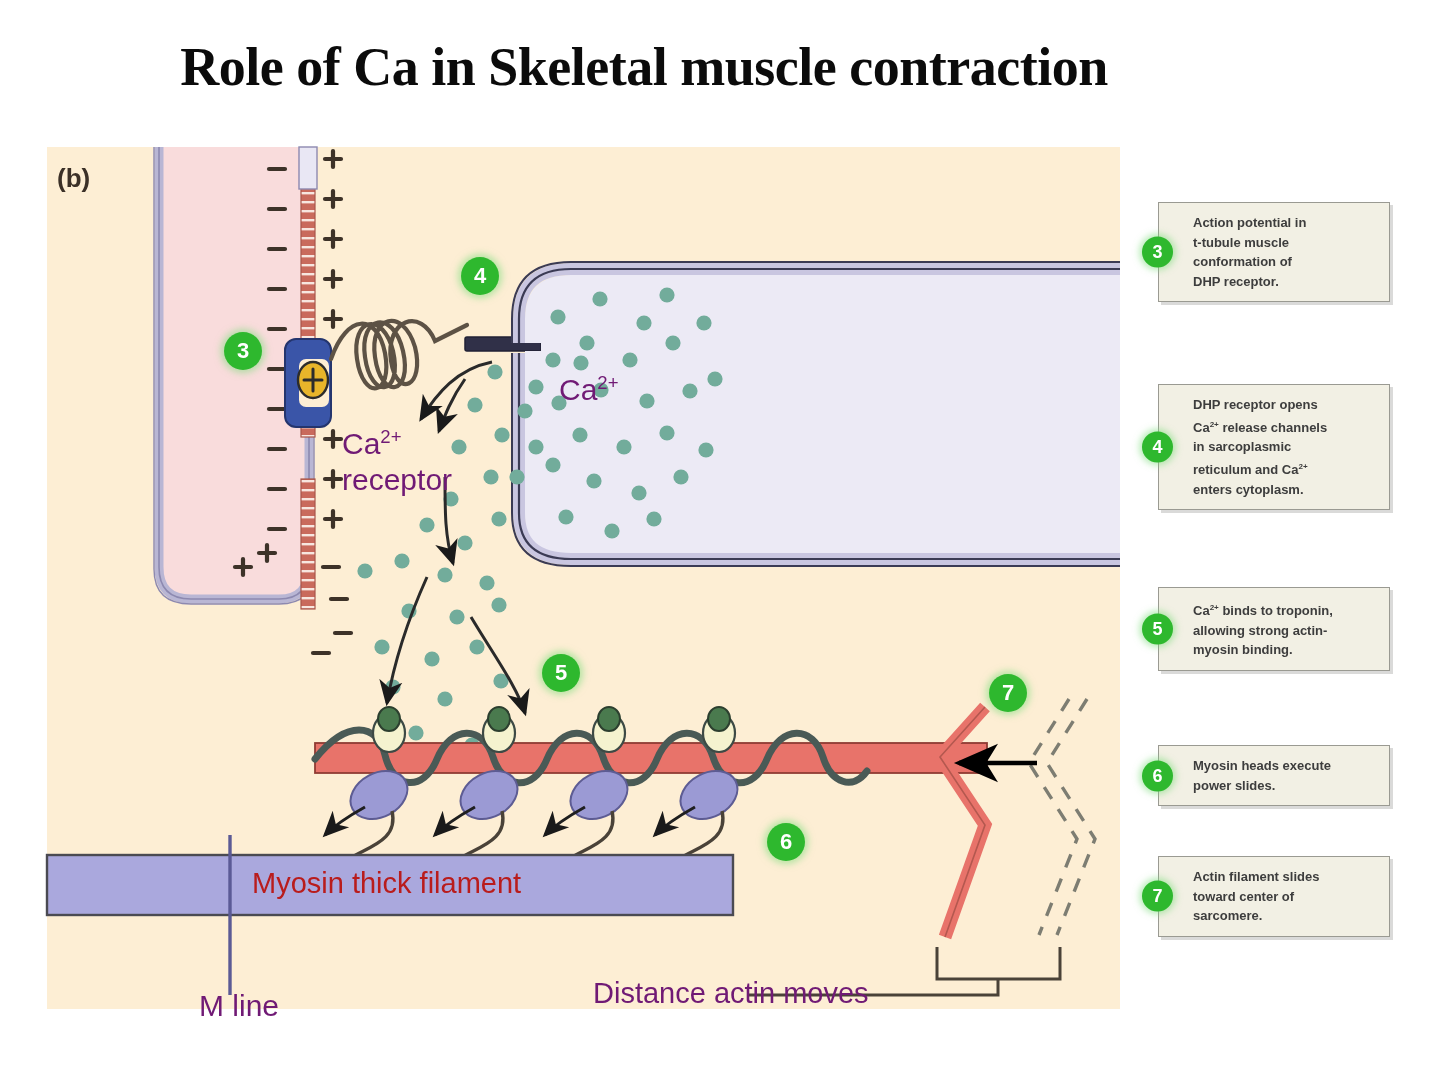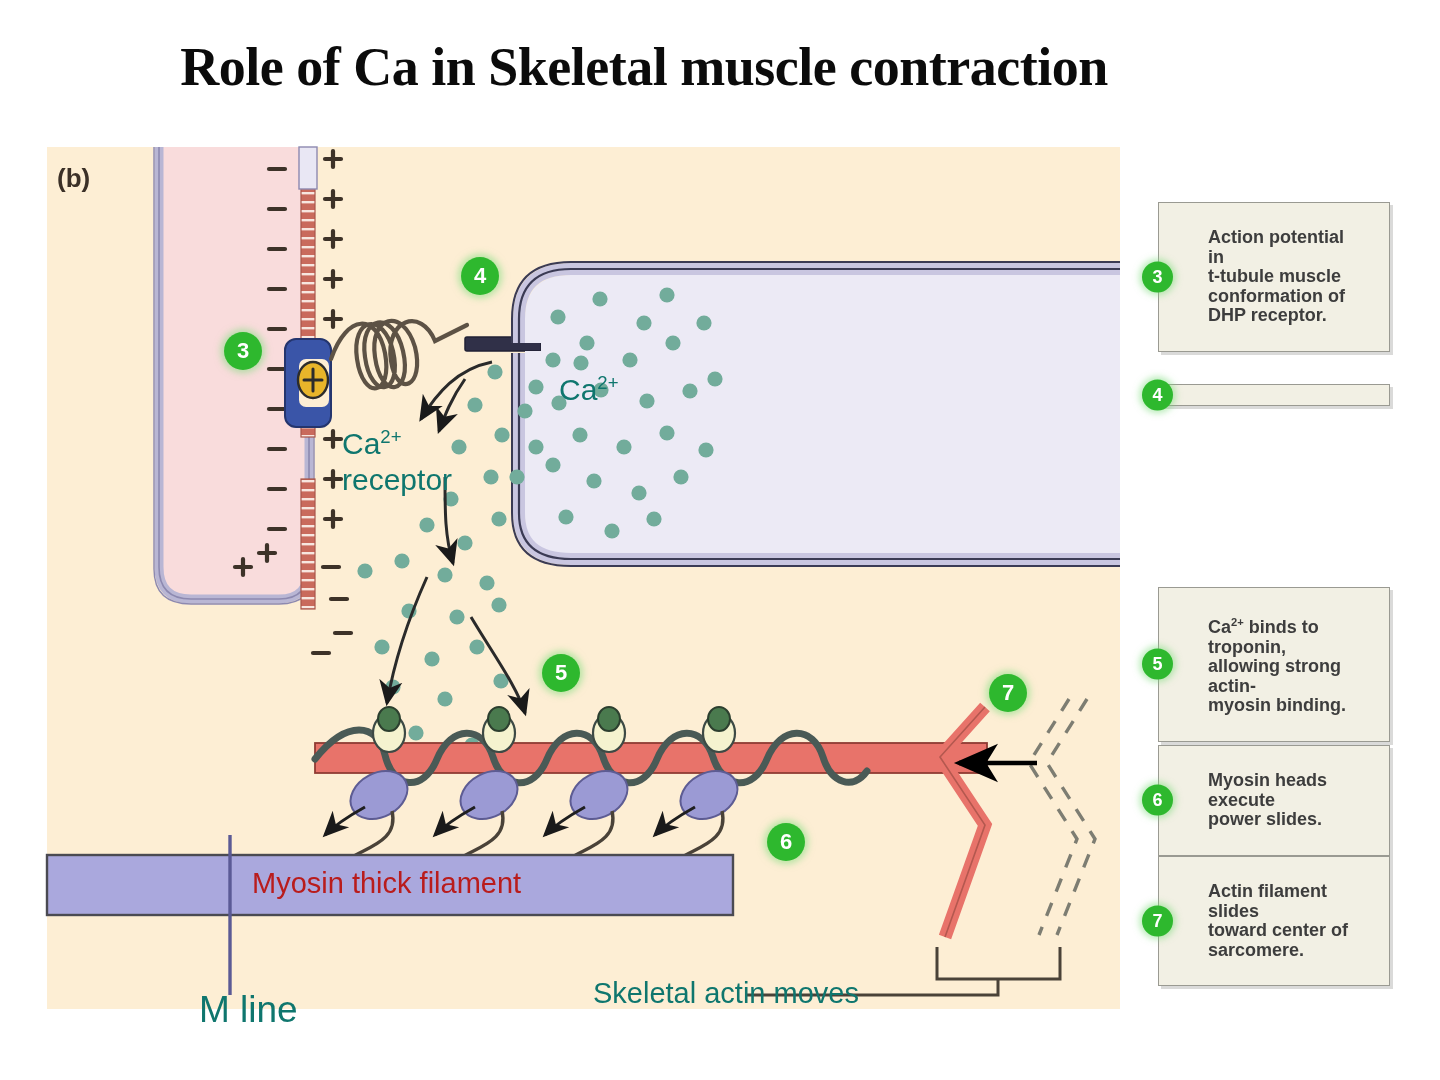--- a/index.html
+++ b/index.html
@@ -38,39 +38,39 @@
     background:#2eb82e;
     color:#ffffff;
     font-size:22px;font-weight:bold;
     display:flex;align-items:center;justify-content:center;
     box-shadow:0 0 7px 3px rgba(120,220,120,0.55);
     font-family:"Liberation Sans", sans-serif;
   }
 
   .dlabel{
     position:absolute;
-    color:#0f766e;
+    color:#701a75;
     font-family:"Liberation Sans", sans-serif;
     white-space:nowrap;
   }
   .dlabel sup{font-size:0.62em;vertical-align:super;}
 
   #legend{position:absolute;left:1152px;top:147px;width:280px;height:862px;}
   .lbox{
     position:absolute;left:6px;
     width:232px;
     background:#f2f0e4;
     border:1px solid #9a9a92;
     box-shadow:3px 3px 0 rgba(150,150,145,0.35);
     box-sizing:border-box;
     padding:10px 10px 10px 34px;
   }
   .lbox p{
-    margin:15px;
-    font-size:18px;
+    margin:0;
+    font-size:13px;
     line-height:19.5px;
     color:#3d3d3d;
     font-family:"Liberation Sans", sans-serif;
     font-weight:600;
   }
   .lbox p sup{font-size:0.62em;vertical-align:super;}
   .lbadge{
     position:absolute;left:-17px;top:50%;transform:translateY(-50%);
     width:31px;height:31px;border-radius:50%;
     background:#2eb82e;color:#fff;
@@ -336,43 +336,50 @@
 
   <div class="dlabel" style="left:295px;top:272px;font-size:30px;line-height:36px;">
     <div>Ca<sup>2+</sup></div>
     <div>receptor</div>
   </div>
 
   <div class="dlabel" style="left:512px;top:225px;font-size:30px;">Ca<sup>2+</sup></div>
 
   <div class="dlabel" style="left:205px;top:720px;font-size:29px;color:#b91c1c;">Myosin thick filament</div>
 
-  <div class="dlabel" style="left:152px;top:842px;font-size:37px;">M line</div>
-
-  <div class="dlabel" style="left:546px;top:830px;font-size:29px;">Skeletal actin moves</div>
+  <div class="dlabel" style="left:152px;top:842px;font-size:30px;">M line</div>
+
+  <div class="dlabel" style="left:546px;top:830px;font-size:29px;">Distance actin moves</div>
 </div>
 
 <div id="legend">
 
   <div class="lbox" style="top:55px;">
     <div class="lbadge">
       <span>3</span>
     </div>
     <p>
       <span>Action potential in</span><br>
       <span>t-tubule muscle</span><br>
       <span>conformation of</span><br>
       <span>DHP receptor.</span>
     </p>
   </div>
 
   <div class="lbox" style="top:237px;">
     <div class="lbadge">
       <span>4</span>
     </div>
+    <p>
+      DHP receptor opens<br>
+      Ca<sup>2+</sup> release channels<br>
+      in sarcoplasmic<br>
+      reticulum and Ca<sup>2+</sup><br>
+      enters cytoplasm.
+    </p>
   </div>
 
   <div class="lbox" style="top:440px;">
     <div class="lbadge">
       <span>5</span>
     </div>
     <p>
       Ca<sup>2+</sup> binds to troponin,<br>
       allowing strong actin-<br>
       myosin binding.

